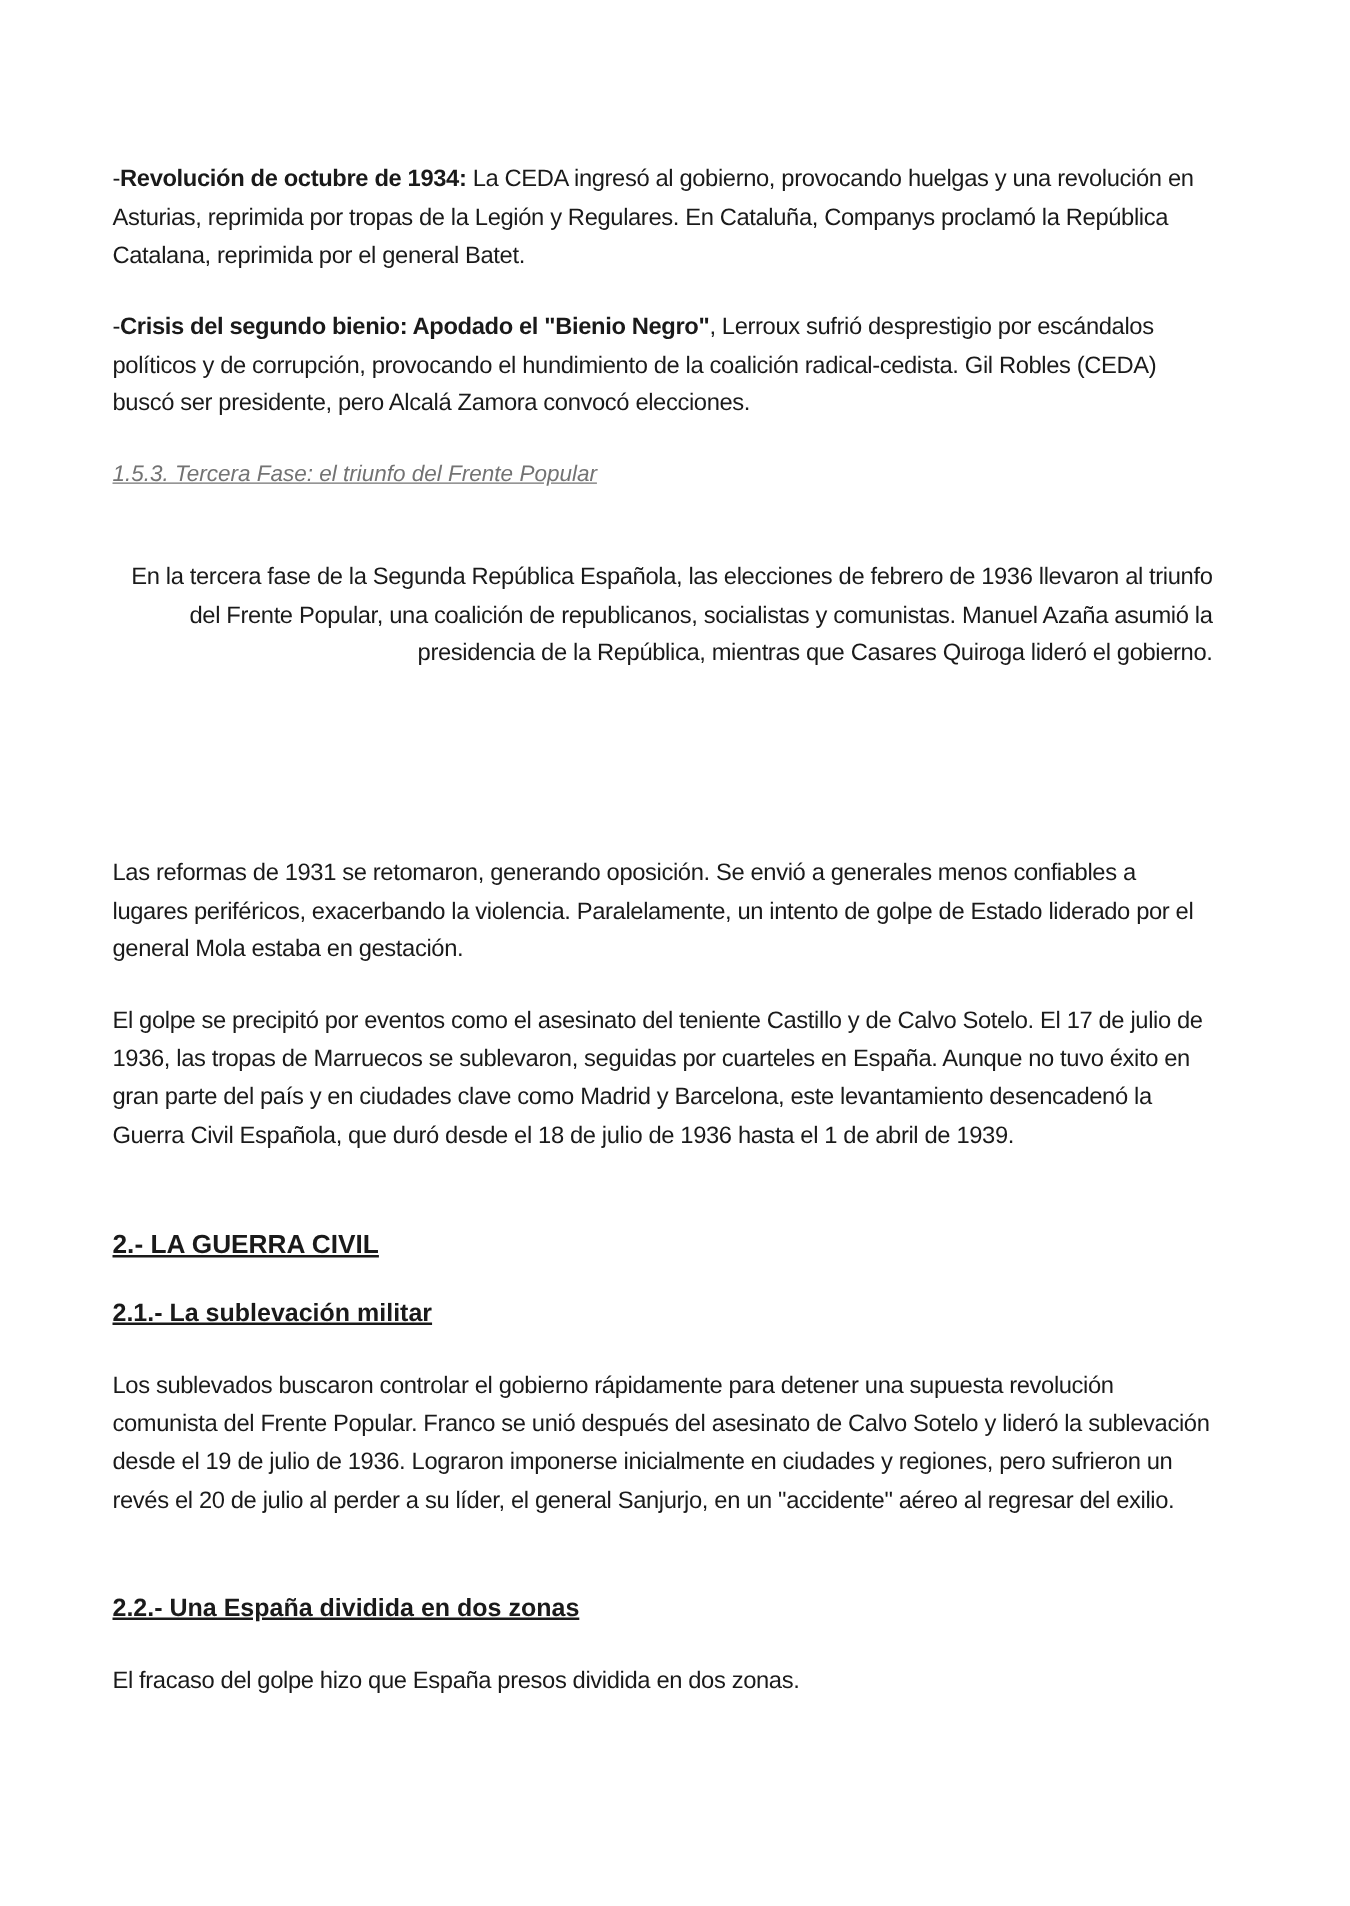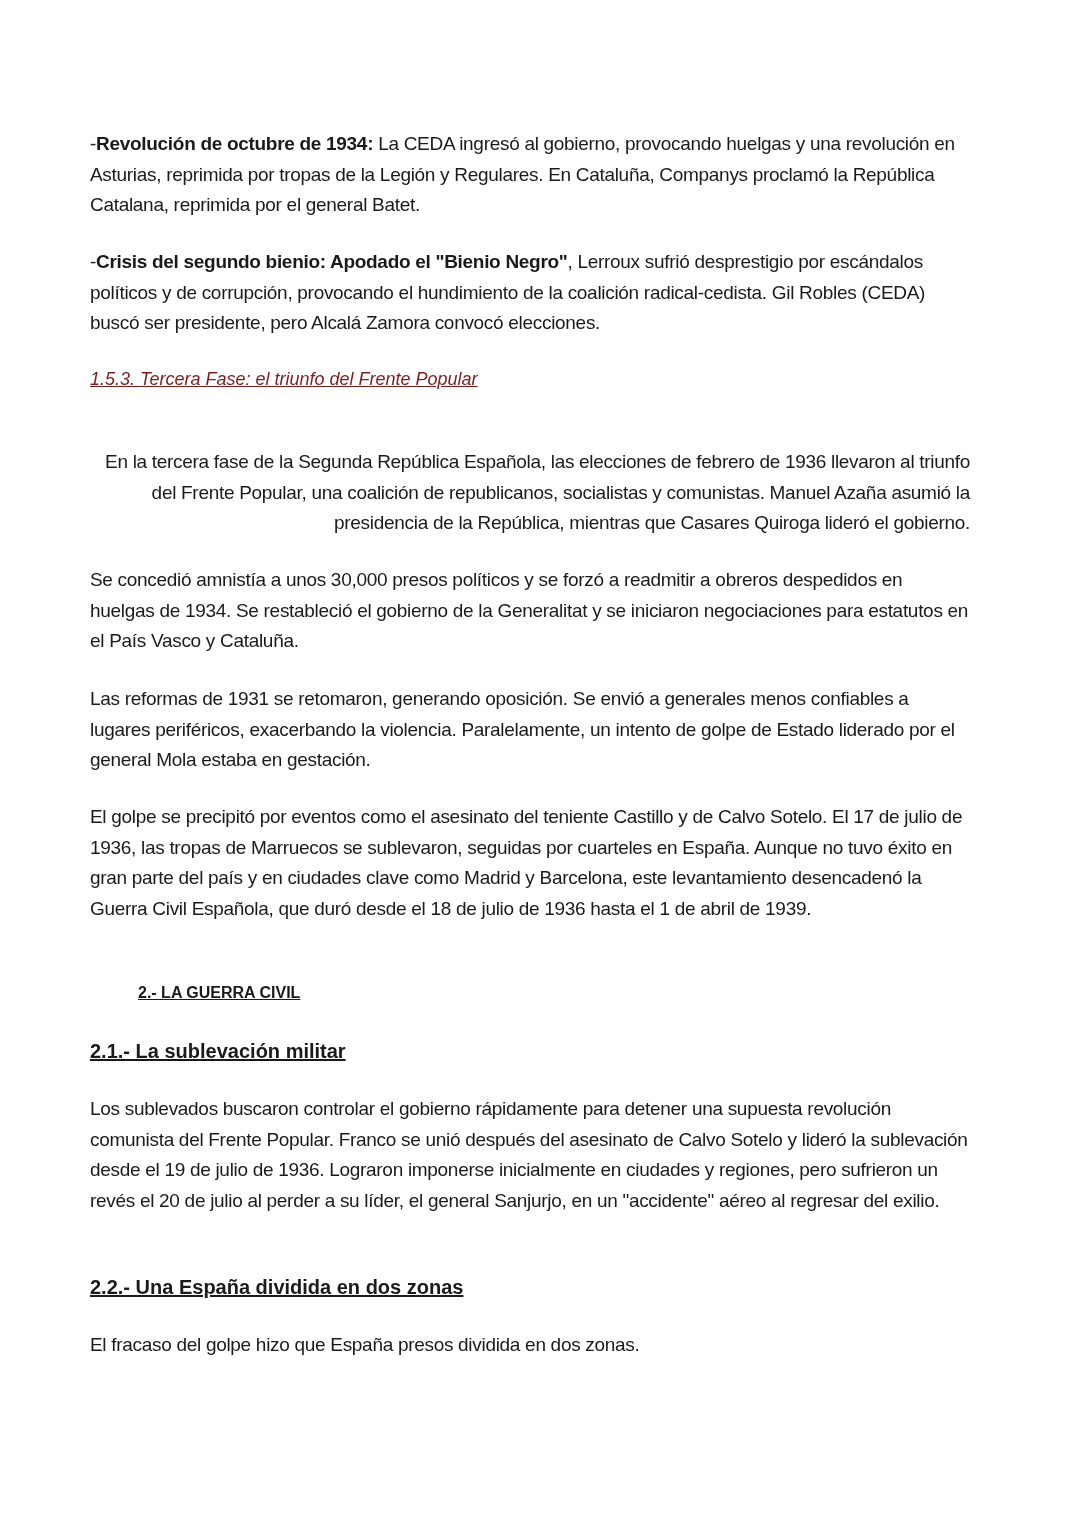--- a/index.html
+++ b/index.html
@@ -9,44 +9,43 @@
     position: absolute; left: 90px; width: 880px;
     font-family: "Liberation Sans", sans-serif;
     font-size: 19px; line-height: 30.5px; color: #1a1a1a;
     letter-spacing: -0.3px;
   }
   .p b { font-weight: bold; }
   .sub {
     position: absolute; left: 90px;
     font-family: "Liberation Sans", sans-serif;
     font-size: 18px; font-style: italic; text-decoration: underline;
-    color: #7f1d1d;
+    color: #737373;
   }
   .h {
     position: absolute; left: 90px;
     font-family: "Liberation Sans", sans-serif;
     font-weight: bold; text-decoration: underline; color: #1a1a1a;
   }
-  .h1 { font-size: 16px; margin-left: 48px; }
+  .h1 { font-size: 21px; }
   .h2 { font-size: 20px; }
 </style>
 </head>
 <body>
 
 <div class="page">
 
   <div class="p" style="top:129px;"><span>-</span><b>Revolución de octubre de 1934:</b><span> La CEDA ingresó al gobierno, provocando huelgas y una revolución en Asturias, reprimida por tropas de la Legión y Regulares. En Cataluña, Companys proclamó la República Catalana, reprimida por el general Batet.</span></div>
 
   <div class="p" style="top:247px;"><span>-</span><b>Crisis del segundo bienio: Apodado el "Bienio Negro"</b><span>, Lerroux sufrió desprestigio por escándalos políticos y de corrupción, provocando el hundimiento de la coalición radical-cedista. Gil Robles (CEDA) buscó ser presidente, pero Alcalá Zamora convocó elecciones.</span></div>
 
   <div class="sub" style="top:369px;">1.5.3. Tercera Fase: el triunfo del Frente Popular</div>
 
   <div class="p" style="top:447px;text-align:right;">En la tercera fase de la Segunda República Española, las elecciones de febrero de 1936 llevaron al triunfo del Frente Popular, una coalición de republicanos, socialistas y comunistas. Manuel Azaña asumió la presidencia de la República, mientras que Casares Quiroga lideró el gobierno.</div>
 
-  <div class="p" style="top:565px;">Se concedió amnistía a unos 30,000 presos políticos y se forzó a readmitir a obreros despedidos en huelgas de 1934. Se restableció el gobierno de la Generalitat y se iniciaron negociaciones para estatutos en el País Vasco y Cataluña.</div>
 
   <div class="p" style="top:684px;">Las reformas de 1931 se retomaron, generando oposición. Se envió a generales menos confiables a lugares periféricos, exacerbando la violencia. Paralelamente, un intento de golpe de Estado liderado por el general Mola estaba en gestación.</div>
 
   <div class="p" style="top:802px;">El golpe se precipitó por eventos como el asesinato del teniente Castillo y de Calvo Sotelo. El 17 de julio de 1936, las tropas de Marruecos se sublevaron, seguidas por cuarteles en España. Aunque no tuvo éxito en gran parte del país y en ciudades clave como Madrid y Barcelona, este levantamiento desencadenó la Guerra Civil Española, que duró desde el 18 de julio de 1936 hasta el 1 de abril de 1939.</div>
 
   <div class="h h1" style="top:984px;">2.- LA GUERRA CIVIL</div>
 
   <div class="h h2" style="top:1040px;">2.1.- La sublevación militar</div>
 
   <div class="p" style="top:1094px;">Los sublevados buscaron controlar el gobierno rápidamente para detener una supuesta revolución comunista del Frente Popular. Franco se unió después del asesinato de Calvo Sotelo y lideró la sublevación desde el 19 de julio de 1936. Lograron imponerse inicialmente en ciudades y regiones, pero sufrieron un revés el 20 de julio al perder a su líder, el general Sanjurjo, en un "accidente" aéreo al regresar del exilio.</div>

